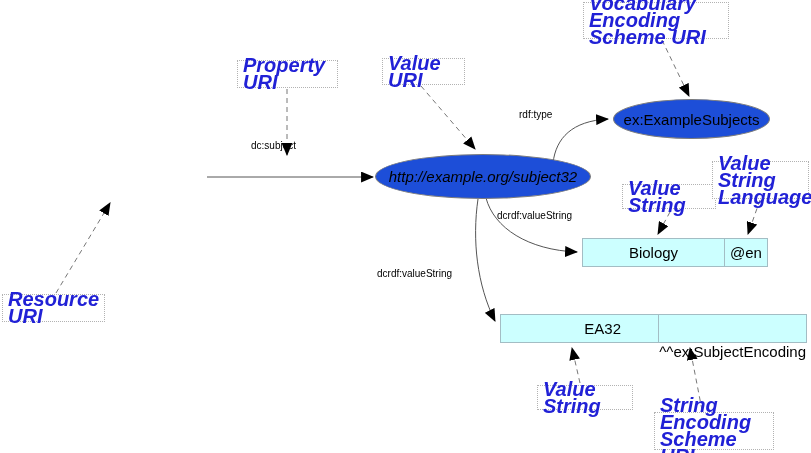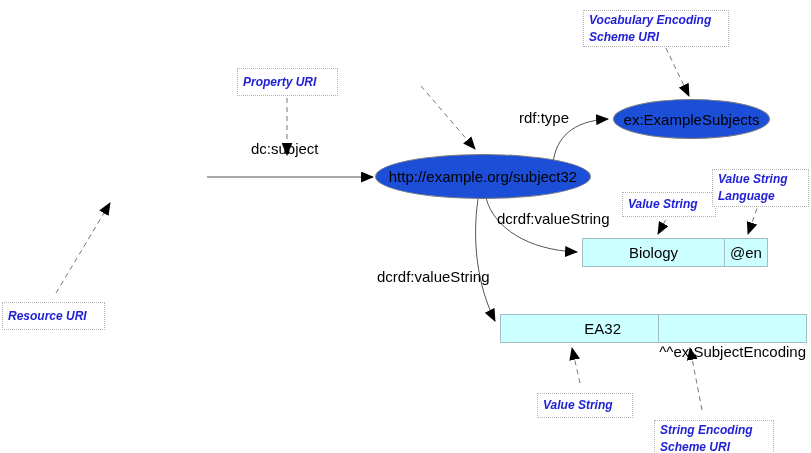--- a/index.html
+++ b/index.html
@@ -8,51 +8,51 @@
     font-family:"Liberation Sans", sans-serif; overflow:hidden;
   }
   svg.connectors { position:absolute; left:0; top:0; width:811px; height:453px; }
 
   .node {
     position:absolute; background:#1d4ed8; border:1px solid #7c7c7c; border-radius:50%;
     display:flex; align-items:center; justify-content:center;
     font-size:15px; color:#000; text-align:center; box-sizing:border-box;
   }
   #node-resource { left:20px;  top:155px; width:186px; height:44px; }
-  #node-value    { left:375px; top:154px; width:216px; height:45px; }
+  #node-value    { left:375px; top:154px; width:216px; height:45px;font-style:italic; }
   #node-class    { left:613px; top:99px;  width:157px; height:40px; }
 
   .literal {
     position:absolute; display:flex; background:#ccffff; border:1px solid #a3bdc4;
     font-size:15px; color:#000; box-sizing:border-box;
   }
   .literal .cell { display:flex; align-items:center; justify-content:center; box-sizing:border-box; }
   #literal-biology { left:582px; top:238px; width:186px; height:29px; }
   #literal-biology .val  { width:142px; border-right:1px solid #a3bdc4; }
   #literal-biology .tag  { flex:1; }
   #literal-ea32 { left:500px; top:314px; width:307px; height:29px; }
   #literal-ea32 .val { width:115px; border-right:1px solid #a3bdc4;margin-left:46px; }
   #literal-ea32 .tag { flex:1;margin-top:36px; }
 
   .note {
     position:absolute; border:1px dotted #b2b2b2; background:#fff;
-    color:#2121d6; font-style:italic; font-weight:bold; font-size:12px;
+    color:#2121d6; font-style:italic; font-weight:bold; font-size:20px;
     line-height:17px; white-space:pre-line; box-sizing:border-box;
-    display:flex; align-items:center; padding:2px 5px;margin-top:8px;
+    display:flex; align-items:center; padding:2px 5px;
   }
   #note-resource  { left:2px;   top:294px; width:103px; height:28px; }
   #note-property  { left:237px; top:60px;  width:101px; height:28px; }
   #note-valueuri  { left:382px; top:58px;  width:83px;  height:27px; }
   #note-vocab     { left:583px; top:2px;   width:146px; height:37px; }
   #note-vstop     { left:622px; top:184px; width:94px;  height:25px; }
   #note-vslang    { left:712px; top:161px; width:97px;  height:38px; }
   #note-vsbottom  { left:537px; top:385px; width:96px;  height:25px; }
   #note-syntax    { left:654px; top:412px; width:120px; height:38px; }
 
-  .edge-label { position:absolute; font-size:15px; color:#000; white-space:nowrap; }
+  .edge-label { position:absolute; font-size:10px; color:#000; white-space:nowrap; }
   #label-dcsubject { left:251px; top:140px; }
   #label-rdftype   { left:519px; top:109px; }
   #label-vstring1  { left:497px; top:210px; }
   #label-vstring2  { left:377px; top:268px; }
 </style>
 </head>
 <body>
 
 <div class="canvas">
 
@@ -90,20 +90,21 @@
     <div class="cell tag">^^ex:SubjectEncoding</div>
   </div>
 
   <div class="edge-label" id="label-dcsubject">dc:subject</div>
   <div class="edge-label" id="label-rdftype">rdf:type</div>
   <div class="edge-label" id="label-vstring1">dcrdf:valueString</div>
   <div class="edge-label" id="label-vstring2">dcrdf:valueString</div>
 
   <div class="note" id="note-resource">Resource URI</div>
   <div class="note" id="note-property">Property URI</div>
+  <div class="note" id="note-valueuri">Value URI</div>
   <div class="note" id="note-vocab">Vocabulary Encoding
 Scheme URI</div>
   <div class="note" id="note-vstop">Value String</div>
   <div class="note" id="note-vslang">Value String
 Language</div>
   <div class="note" id="note-vsbottom">Value String</div>
   <div class="note" id="note-syntax">String Encoding
 Scheme URI</div>
 
 </div>

